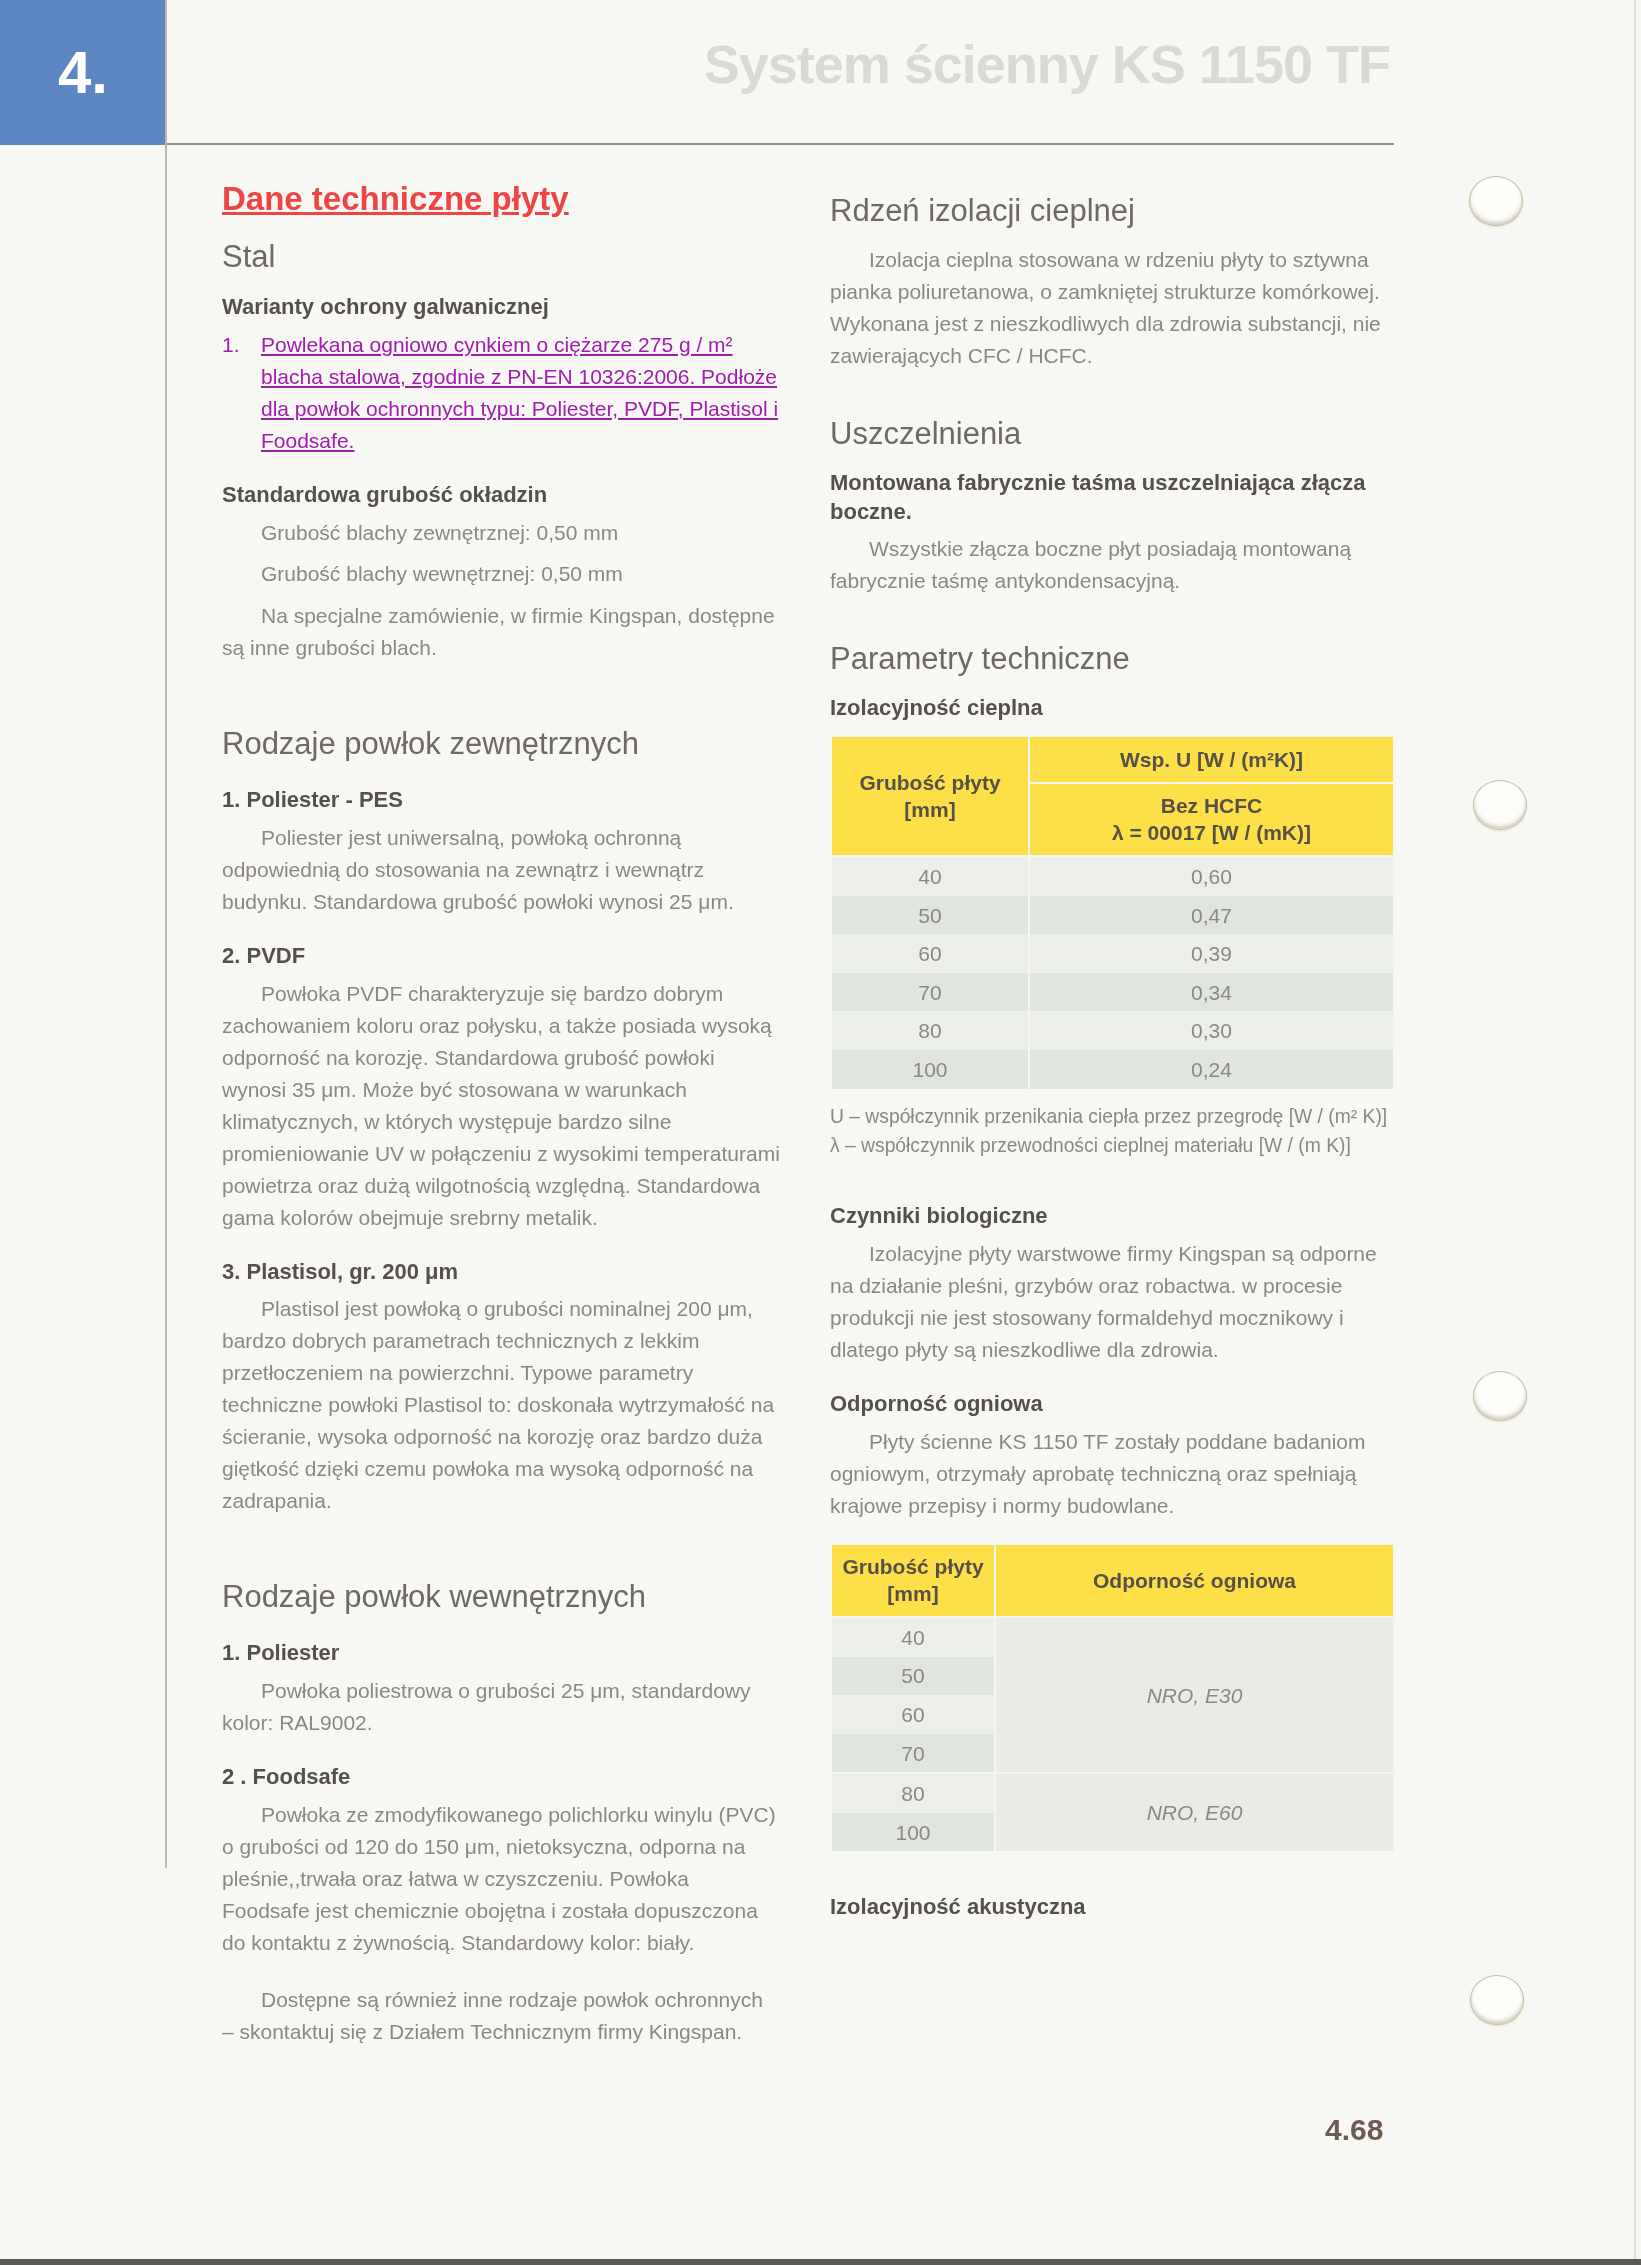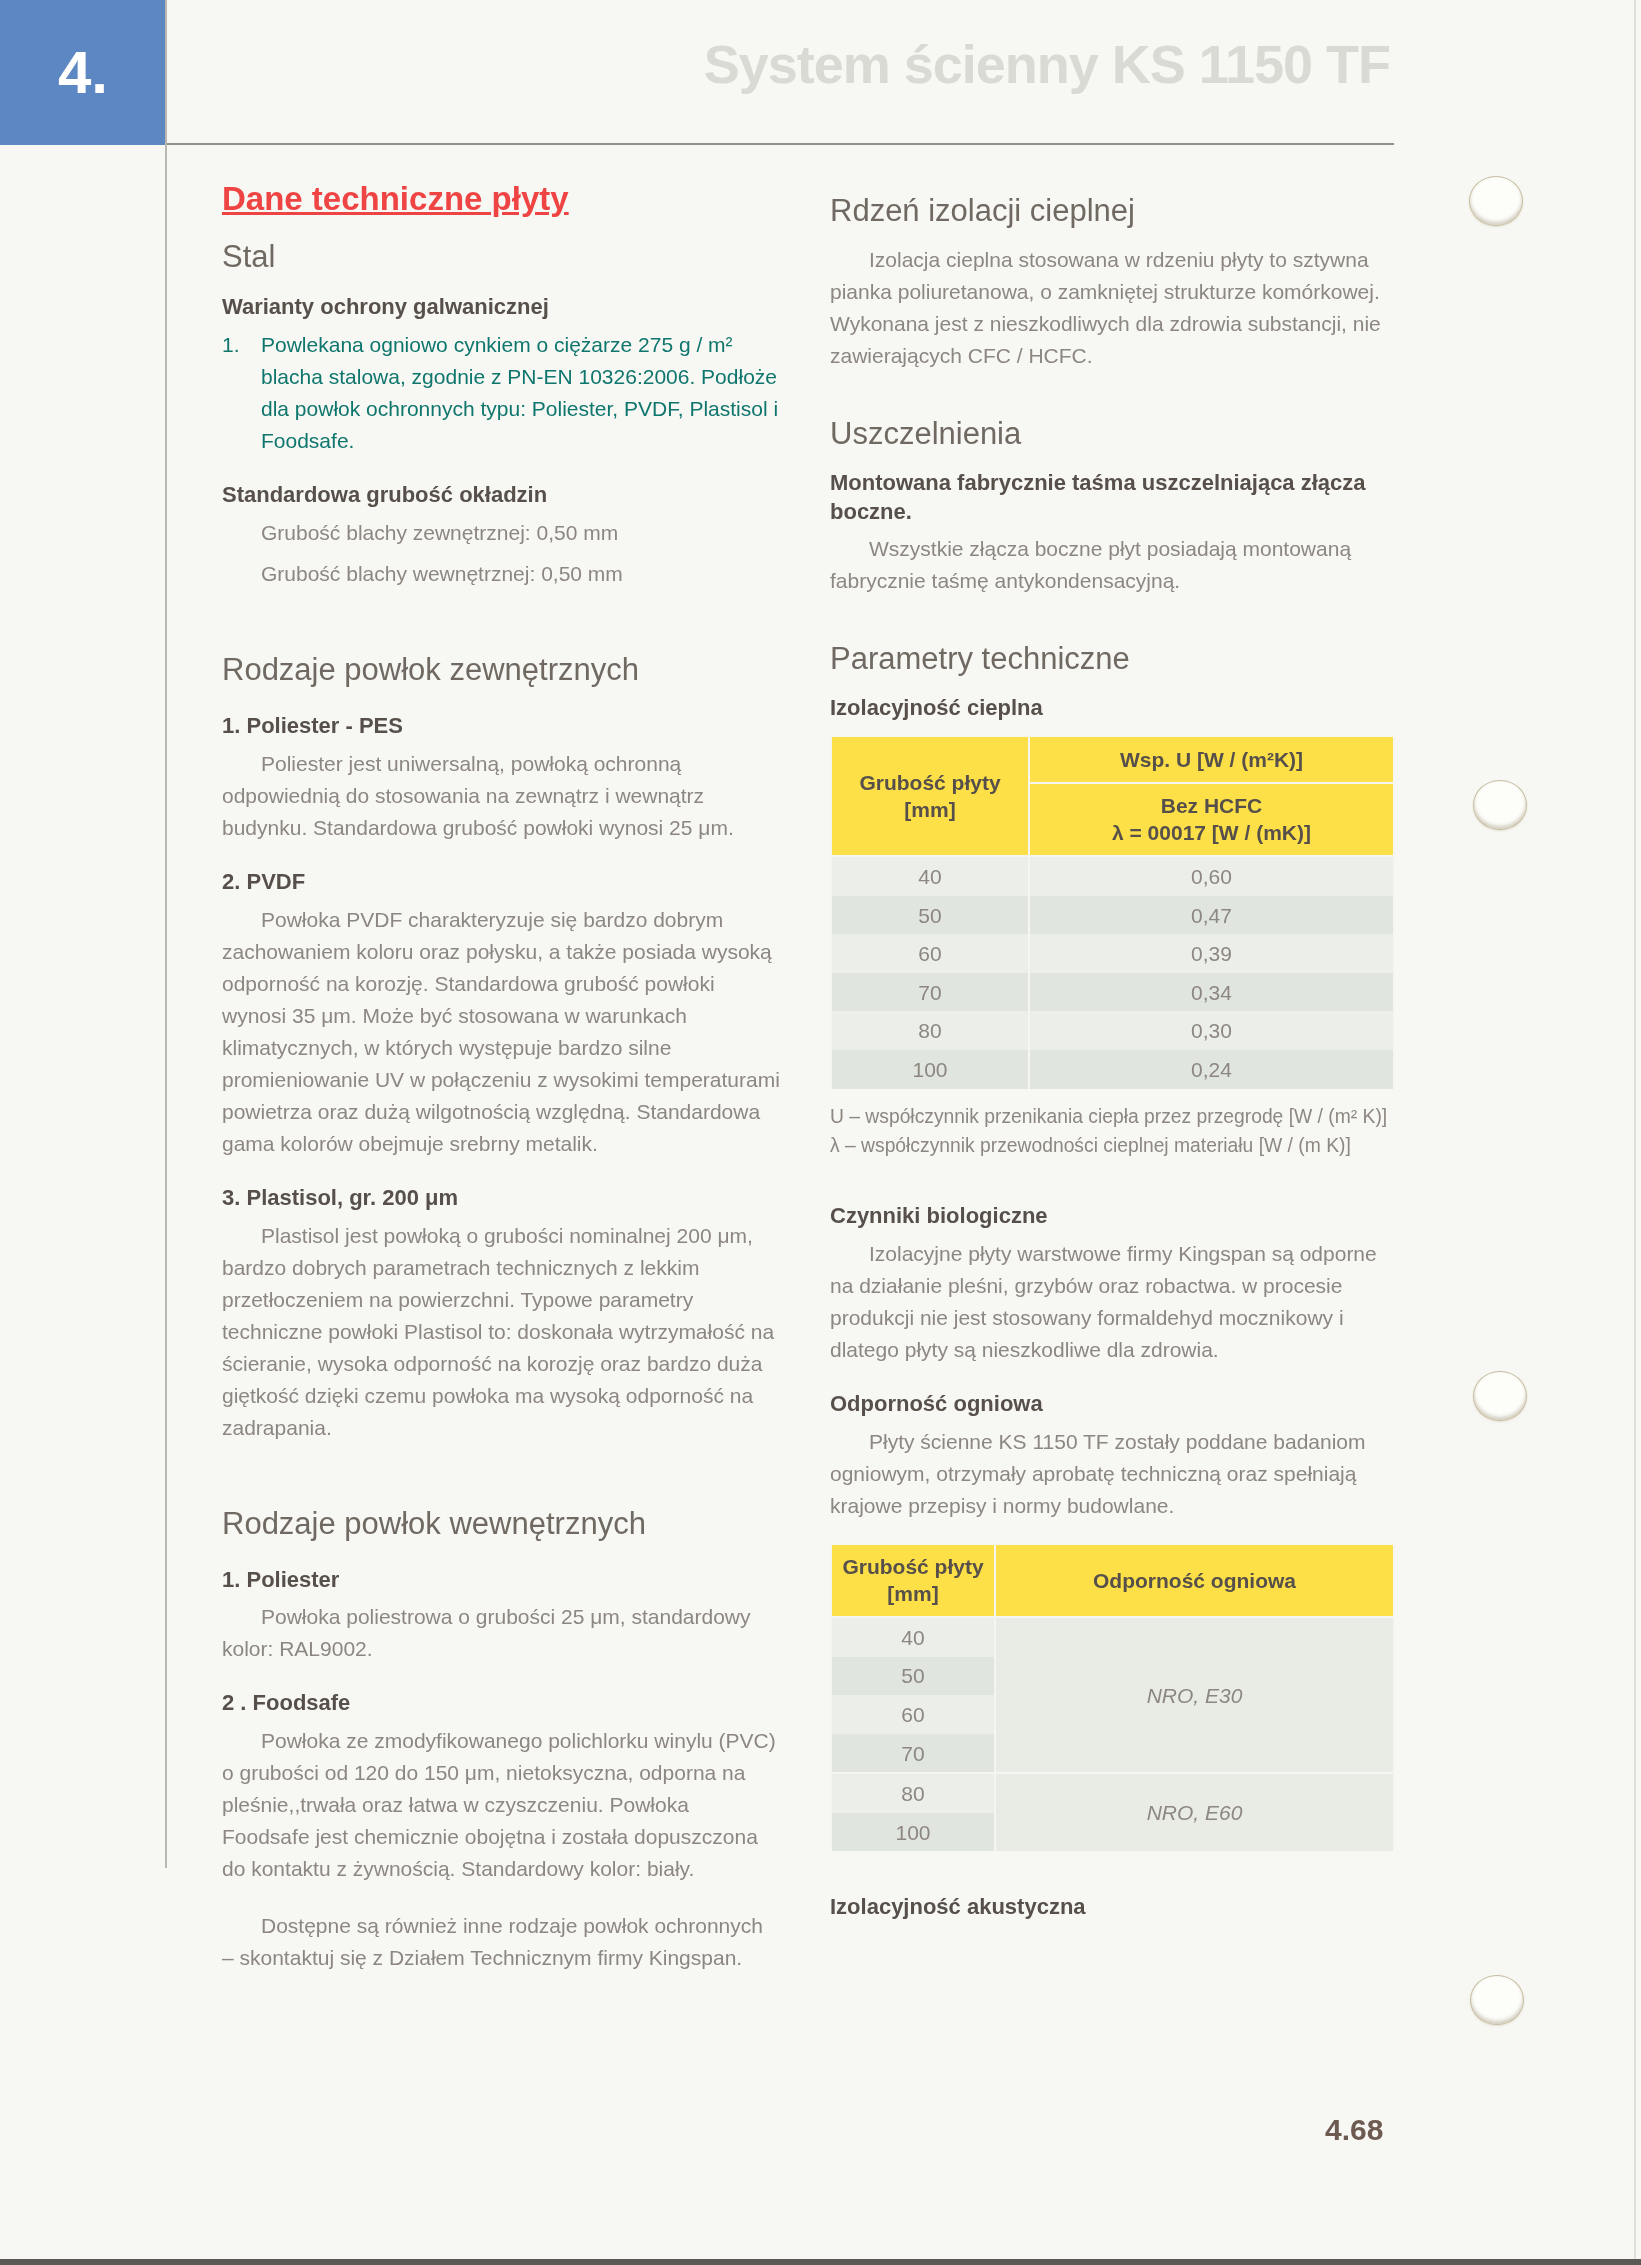--- a/index.html
+++ b/index.html
@@ -31,21 +31,21 @@
   .right-col { position:absolute; left:830px; top:193px; width:565px; }
 
   
   .h1   { font-size:33px; font-weight:700; color:#ef4444; margin:0 0 9.7px 0;text-decoration:underline; }
   .hsec { font-size:31px; font-weight:400; color:#6f6962; margin:0 0 15.4px 0; }
   .mt-gap   { margin-top:62px; }
   .mt-mid   { margin-top:44px; }
   .bsub { font-size:22px; font-weight:700; color:#57504a; margin:23px 0 7.7px 0; line-height:29px; }
   .para { font-size:21px; line-height:32px; color:#8d8781; margin:0 0 7.7px 0; text-indent:39px; }
   .spec { font-size:21px; line-height:32px; color:#8d8781; margin:0 0 9.7px 0; padding-left:39px; }
-  .hang { font-size:21px; line-height:32px; color:#0f766e; margin:0 0 19px 0; padding-left:39px; }
+  .hang { font-size:21px; line-height:32px; color:#a21caf; margin:0 0 19px 0; padding-left:39px;text-decoration:underline; }
   .hang .num { display:inline-block; width:39px; margin-left:-39px; }
   sub { font-size:0.62em; }
 
   
   table.data-table {
     border-collapse:collapse; width:565px; margin:13.5px 0 0 0;
     font-size:21px; color:#8d8781; table-layout:fixed;
   }
   table.data-table th {
     background:#fde047; color:#57504a; font-weight:700; font-size:21px;
@@ -91,20 +91,21 @@
 
     <h2 class="h1">Dane techniczne płyty</h2>
     <h3 class="hsec" style="margin-top:21px;">Stal</h3>
 
     <p class="bsub" style="margin-top:17.4px;">Warianty ochrony galwanicznej</p>
     <p class="hang"><span class="num">1.</span><span>Powlekana ogniowo cynkiem o ciężarze 275 g / m² blacha stalowa, zgodnie z PN-EN 10326:2006. Podłoże dla powłok ochronnych typu: Poliester, PVDF, Plastisol i Foodsafe.</span></p>
 
     <p class="bsub">Standardowa grubość okładzin</p>
     <p class="spec">Grubość blachy zewnętrznej: 0,50 mm</p>
     <p class="spec">Grubość blachy wewnętrznej: 0,50 mm</p>
+    <p class="para">Na specjalne zamówienie, w firmie Kingspan, dostępne są inne grubości blach.</p>
 
     <h3 class="hsec mt-gap">Rodzaje powłok zewnętrznych</h3>
 
     <p class="bsub">1. Poliester - PES</p>
     <p class="para">Poliester jest uniwersalną, powłoką ochronną odpowiednią do stosowania na zewnątrz i wewnątrz budynku. Standardowa grubość powłoki wynosi 25 μm.</p>
 
     <p class="bsub">2. PVDF</p>
     <p class="para">Powłoka PVDF charakteryzuje się bardzo dobrym zachowaniem koloru oraz połysku, a także posiada wysoką odporność na korozję. Standardowa grubość powłoki wynosi 35 μm. Może być stosowana w warunkach klimatycznych, w których występuje bardzo silne promieniowanie UV w połączeniu z wysokimi temperaturami powietrza oraz dużą wilgotnością względną. Standardowa gama kolorów obejmuje srebrny metalik.</p>
 
     <p class="bsub">3. Plastisol, gr. 200 μm</p>

